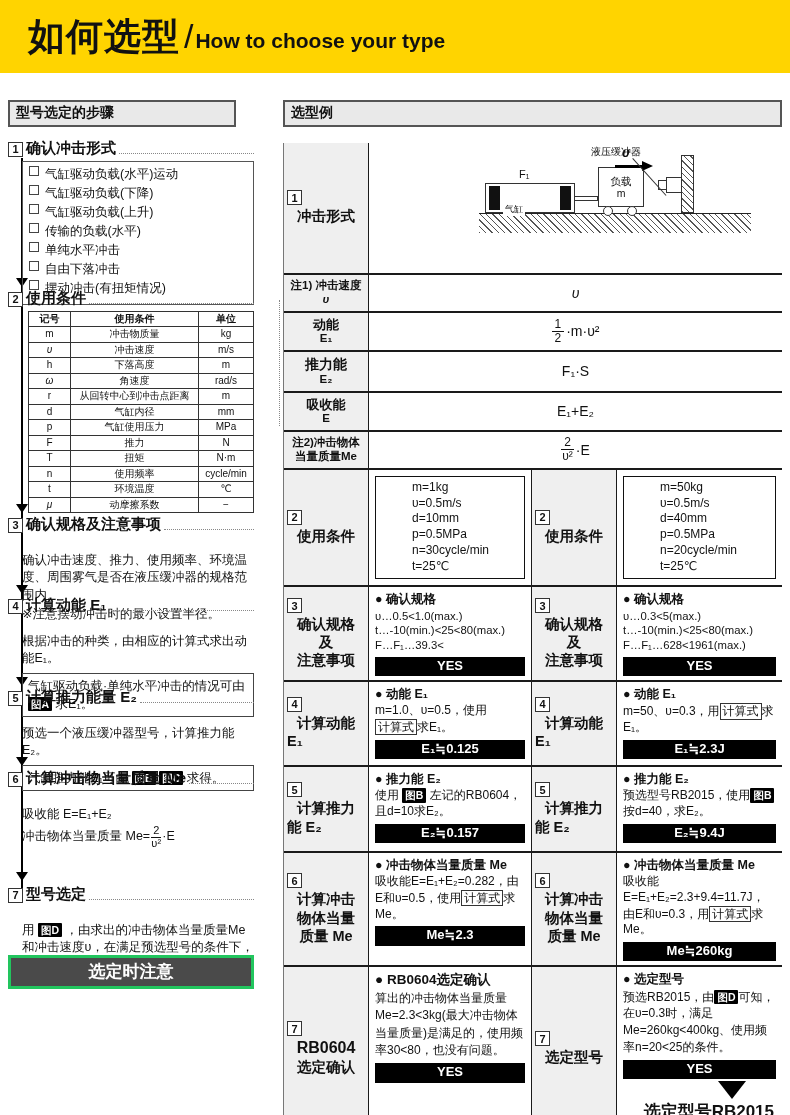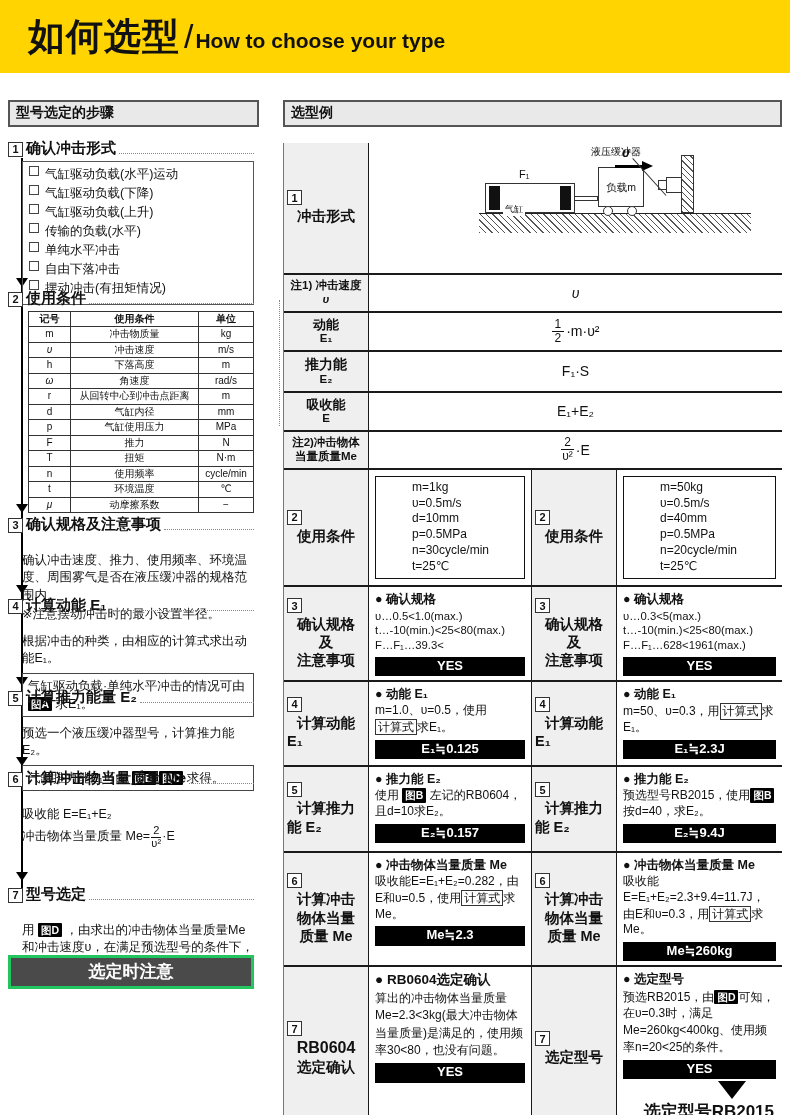--- a/index.html
+++ b/index.html
@@ -66,21 +66,21 @@
   .downarrow { width:0; height:0; border-left:14px solid transparent; border-right:14px solid transparent; border-top:18px solid #000; margin:2px 30px 2px auto; }
   .selmodel { font-size:17px; font-weight:bold; text-align:right; padding-right:2px; white-space:nowrap; }
 
   
   .diag { position:relative; height:96px; background:#fff; }
   .hatch { background:repeating-linear-gradient(45deg,#555 0 1px,transparent 1px 4.5px); }
   .dg-ground { position:absolute; left:110px; bottom:6px; width:272px; height:20px; border-top:1.5px solid #222; }
   .dg-cyl { position:absolute; left:116px; bottom:26px; width:90px; height:30px; border:1.5px solid #333; background:#fff; }
   .dg-cap { position:absolute; top:2px; bottom:2px; width:11px; background:#111; }
   .dg-rod { position:absolute; left:205px; bottom:38px; width:24px; height:5px; border:1px solid #333; background:#fff; }
-  .dg-load { position:absolute; left:229px; bottom:32px; width:46px; height:40px; border:1.5px solid #333; background:#fff; display:flex; flex-direction:row; align-items:center; justify-content:center; font-size:10.5px; line-height:1.15; }
+  .dg-load { position:absolute; left:229px; bottom:32px; width:46px; height:40px; border:1.5px solid #333; background:#fff; display:flex; flex-direction:column; align-items:center; justify-content:center; font-size:10.5px; line-height:1.15; }
   .dg-wheel { position:absolute; bottom:23px; width:10px; height:10px; border:1.5px solid #333; border-radius:50%; background:#fff; }
   .dg-wall { position:absolute; left:312px; bottom:26px; width:13px; height:58px; border:1px solid #333; }
   .dg-abs1 { position:absolute; left:297px; bottom:46px; width:16px; height:16px; border:1.5px solid #333; background:#fff; }
   .dg-abs2 { position:absolute; left:289px; bottom:49px; width:9px; height:10px; border:1.5px solid #333; background:#fff; }
   .dg-f1 { position:absolute; left:150px; bottom:59px; font-size:11px; }
   .dg-cylab { position:absolute; left:134px; bottom:23px; font-size:9px; background:#fff; padding:0 2px; }
   .dg-vline { position:absolute; left:246px; top:22px; width:28px; height:2.5px; background:#000; }
   .dg-vhead { position:absolute; left:273px; top:17.5px; width:0; height:0; border-left:11px solid #000; border-top:5.5px solid transparent; border-bottom:5.5px solid transparent; }
   .dg-v { position:absolute; left:253px; top:2px; font-size:13px; font-style:italic; font-weight:bold; }
   .dg-alabel { position:absolute; left:222px; top:2px; font-size:10px; }
@@ -92,21 +92,21 @@
 
 <div class="page">
 
   <div class="masthead">
     <span class="mast-zh">如何选型</span>
     <span class="mast-slash">/</span>
     <span class="mast-en">How to choose your type</span>
   </div>
 
   <div class="leftcol">
-    <div class="panelbox" style="position:absolute;top:0;left:0;width:251px;">型号选定的步骤</div>
+    <div class="panelbox" style="position:absolute;top:0;left:0;width:228px;">型号选定的步骤</div>
 
     <div class="vline" style="top:58px;height:730px;"></div>
     <div class="ahead" style="top:178px;"></div>
     <div class="ahead" style="top:404px;"></div>
     <div class="ahead" style="top:485px;"></div>
     <div class="ahead" style="top:577px;"></div>
     <div class="ahead" style="top:657px;"></div>
     <div class="ahead" style="top:772px;"></div>
 
     <div class="lsec" style="top:40px;">

